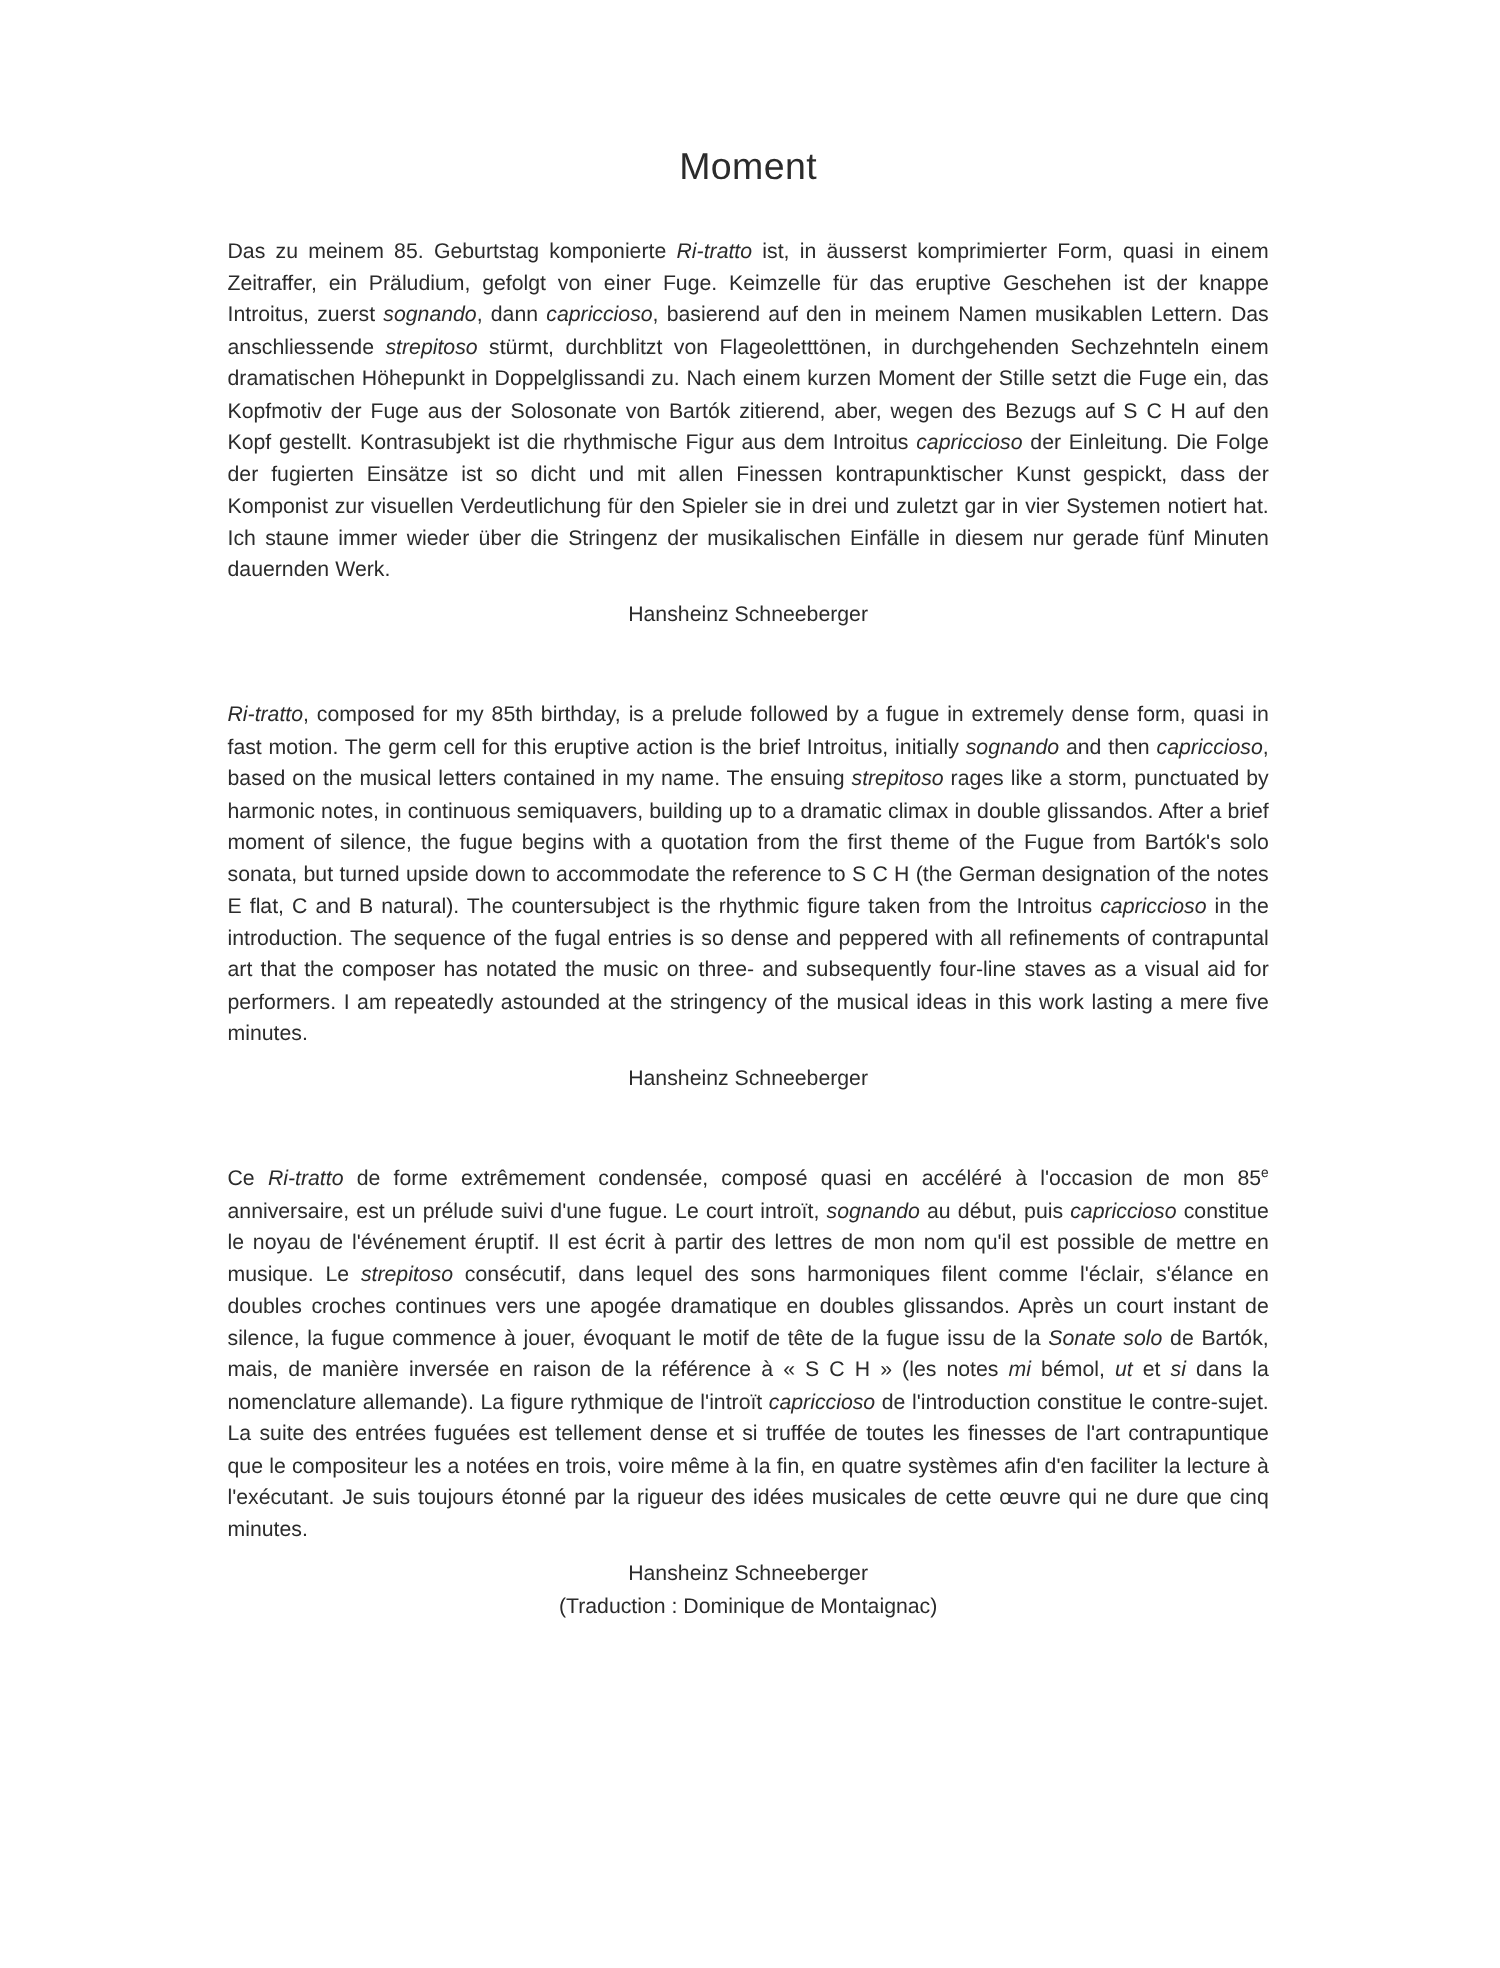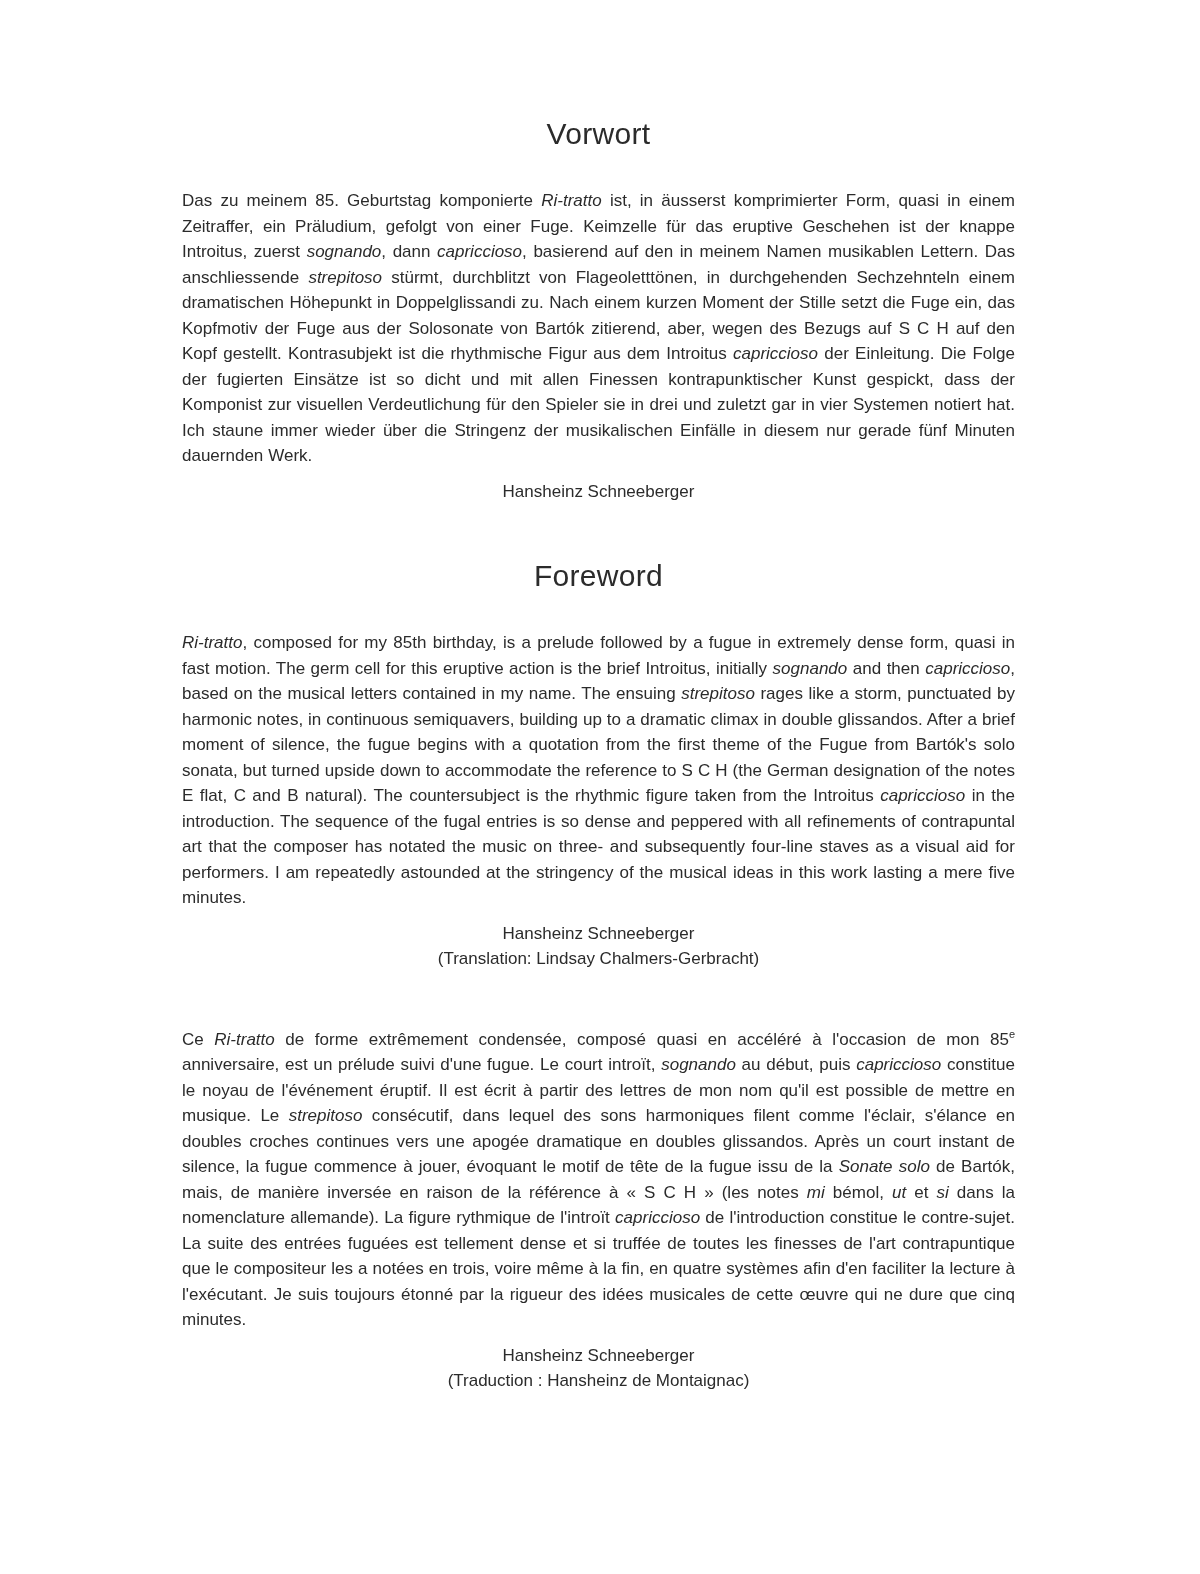--- a/index.html
+++ b/index.html
@@ -48,37 +48,35 @@
     line-height: 25.5px;
     margin-top: 10px;
   }
 </style>
 </head>
 <body>
 
 <div class="page" style="background: rgb(255, 255, 255); color: rgb(43, 43, 43);">
 
   <section class="sec">
-    <h1 class="sec-heading">Vorwort</h1>
+    <h1 class="sec-heading">Moment</h1>
     <p class="sec-body"><span>Das zu meinem 85. Geburtstag komponierte </span><span class="it">Ri-tratto</span><span> ist, in äusserst komprimierter Form, quasi in einem Zeitraffer, ein Präludium, gefolgt von einer Fuge. Keimzelle für das eruptive Geschehen ist der knappe Introitus, zuerst </span><span class="it">sognando</span><span>, dann </span><span class="it">capriccioso</span><span>, basierend auf den in meinem Namen musikablen Lettern. Das anschliessende </span><span class="it">strepitoso</span><span> stürmt, durchblitzt von Flageoletttönen, in durchgehenden Sechzehnteln einem dramatischen Höhepunkt in Doppelglissandi zu. Nach einem kurzen Moment der Stille setzt die Fuge ein, das Kopfmotiv der Fuge aus der Solosonate von Bartók zitierend, aber, wegen des Bezugs auf S C H auf den Kopf gestellt. Kontrasubjekt ist die rhythmische Figur aus dem Introitus </span><span class="it">capriccioso</span><span> der Einleitung. Die Folge der fugierten Einsätze ist so dicht und mit allen Finessen kontrapunktischer Kunst gespickt, dass der Komponist zur visuellen Verdeutlichung für den Spieler sie in drei und zuletzt gar in vier Systemen notiert hat. Ich staune immer wieder über die Stringenz der musikalischen Einfälle in diesem nur gerade fünf Minuten dauernden Werk.</span></p>
     <div class="sig">
       <div>Hansheinz Schneeberger</div>
     </div>
   </section>
 
   <section class="sec">
-    <h1 class="sec-heading">Foreword</h1>
     <p class="sec-body"><span class="it">Ri-tratto</span><span>, composed for my 85th birthday, is a prelude followed by a fugue in extremely dense form, quasi in fast motion. The germ cell for this eruptive action is the brief Introitus, initially </span><span class="it">sognando</span><span> and then </span><span class="it">capriccioso</span><span>, based on the musical letters contained in my name. The ensuing </span><span class="it">strepitoso</span><span> rages like a storm, punctuated by harmonic notes, in continuous semiquavers, building up to a dramatic climax in double glissandos. After a brief moment of silence, the fugue begins with a quotation from the first theme of the Fugue from Bartók's solo sonata, but turned upside down to accommodate the reference to S C H (the German designation of the notes E flat, C and B natural). The countersubject is the rhythmic figure taken from the Introitus </span><span class="it">capriccioso</span><span> in the introduction. The sequence of the fugal entries is so dense and peppered with all refinements of contrapuntal art that the composer has notated the music on three- and subsequently four-line staves as a visual aid for performers. I am repeatedly astounded at the stringency of the musical ideas in this work lasting a mere five minutes.</span></p>
     <div class="sig">
       <div>Hansheinz Schneeberger</div>
-      <div>(Translation: Lindsay Chalmers-Gerbracht)</div>
     </div>
   </section>
 
   <section class="sec">
     <p class="sec-body"><span>Ce </span><span class="it">Ri-tratto</span><span> de forme extrêmement condensée, composé quasi en accéléré à l'occasion de mon 85</span><sup>e</sup><span> anniversaire, est un prélude suivi d'une fugue. Le court introït, </span><span class="it">sognando</span><span> au début, puis </span><span class="it">capriccioso</span><span> constitue le noyau de l'événement éruptif. Il est écrit à partir des lettres de mon nom qu'il est possible de mettre en musique. Le </span><span class="it">strepitoso</span><span> consécutif, dans lequel des sons harmoniques filent comme l'éclair, s'élance en doubles croches continues vers une apogée dramatique en doubles glissandos. Après un court instant de silence, la fugue commence à jouer, évoquant le motif de tête de la fugue issu de la </span><span class="it">Sonate solo</span><span> de Bartók, mais, de manière inversée en raison de la référence à « S C H » (les notes </span><span class="it">mi</span><span> bémol, </span><span class="it">ut</span><span> et </span><span class="it">si</span><span> dans la nomenclature allemande). La figure rythmique de l'introït </span><span class="it">capriccioso</span><span> de l'introduction constitue le contre-sujet. La suite des entrées fuguées est tellement dense et si truffée de toutes les finesses de l'art contrapuntique que le compositeur les a notées en trois, voire même à la fin, en quatre systèmes afin d'en faciliter la lecture à l'exécutant. Je suis toujours étonné par la rigueur des idées musicales de cette œuvre qui ne dure que cinq minutes.</span></p>
     <div class="sig">
       <div>Hansheinz Schneeberger</div>
-      <div>(Traduction : Hansheinz de Montaignac)</div>
+      <div>(Traduction : Dominique de Montaignac)</div>
     </div>
   </section>
 
 </div>
 
 </body></html>

